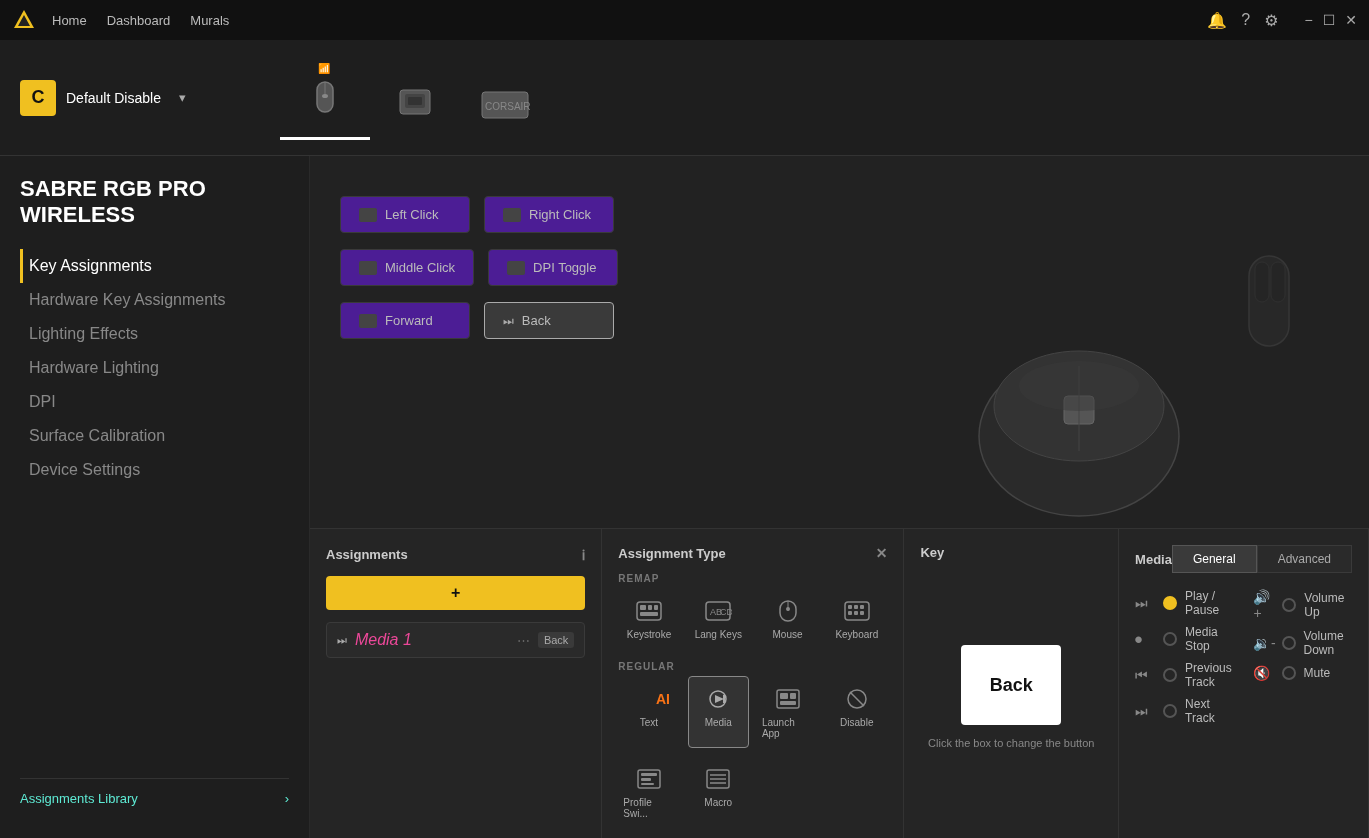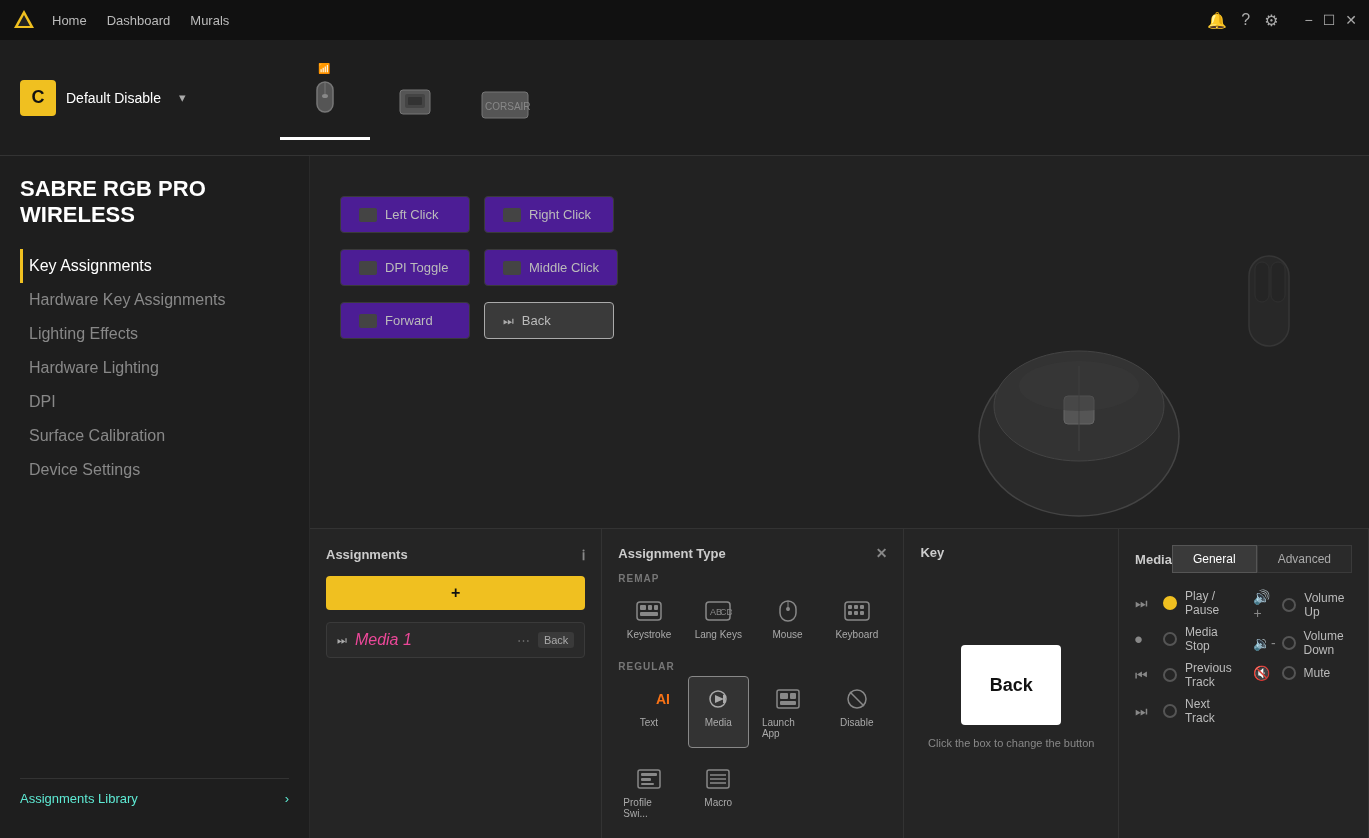--- a/index.html
+++ b/index.html
@@ -465,25 +465,25 @@
           <span>Left Click</span>
         </div>
         <div class="btn-box">
           <span class="small-icon"></span>
           <span>Right Click</span>
         </div>
       </div>
       <div class="button-row">
         <div class="btn-box">
           <span class="small-icon"></span>
-          <span>DPI Toggle</span>
+          <span>Middle Click</span>
         </div>
         <div class="btn-box">
           <span class="small-icon"></span>
-          <span>Middle Click</span>
+          <span>DPI Toggle</span>
         </div>
       </div>
       <div class="button-row">
         <div class="btn-box">
           <span class="small-icon"></span>
           <span>Forward</span>
         </div>
         <div class="btn-box active">
           <span class="play-icon">⏭</span>
           <span>Back</span>

